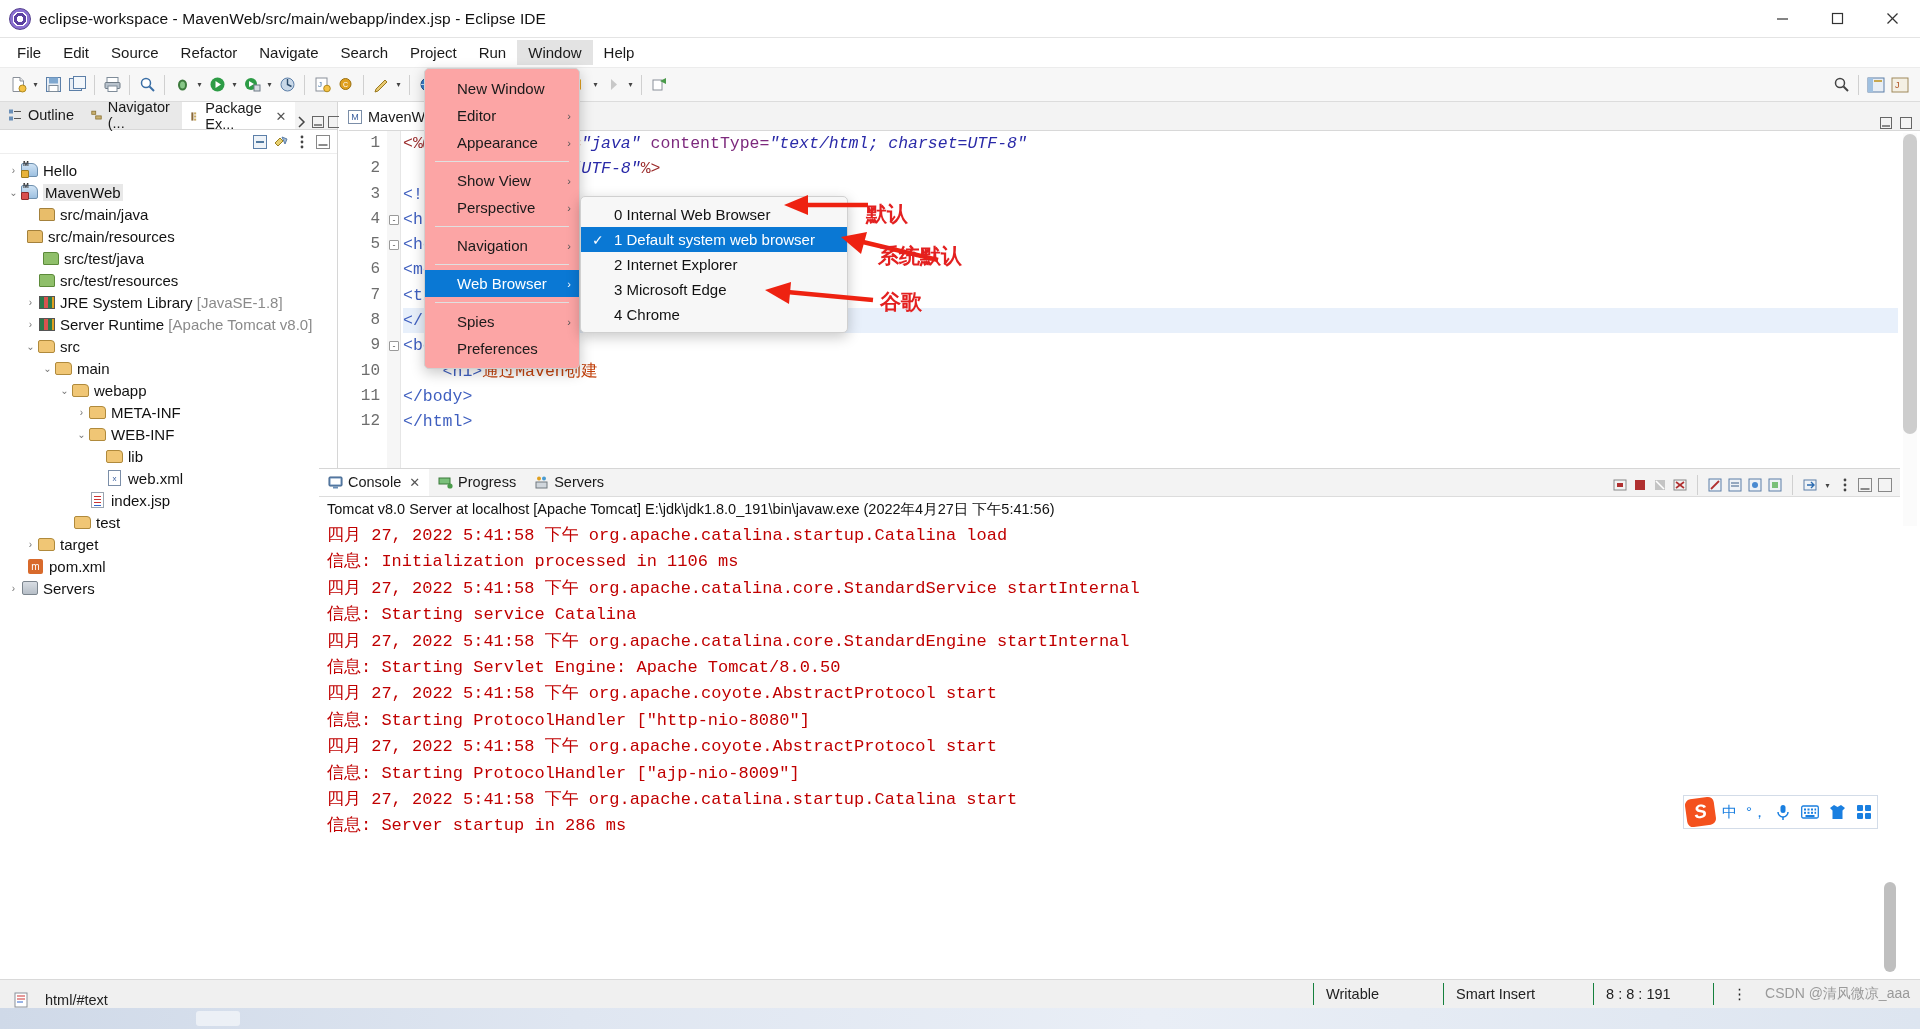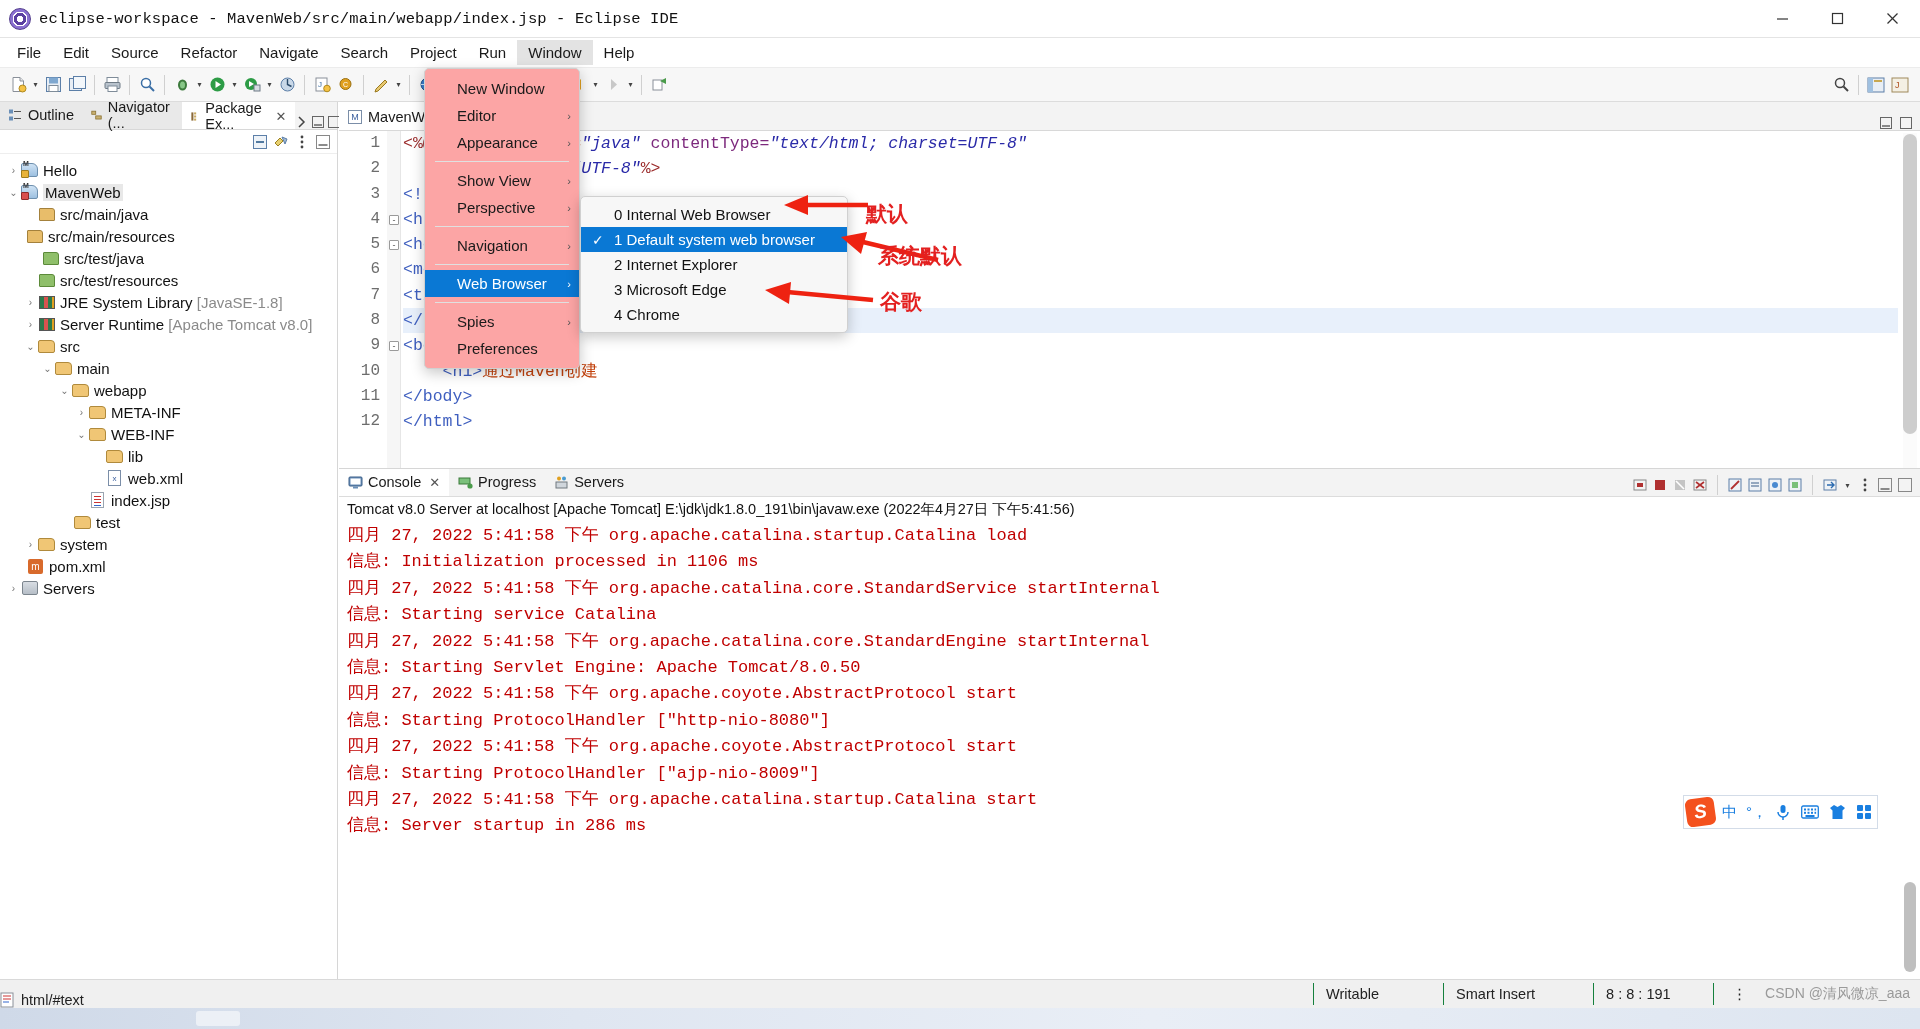--- a/index.html
+++ b/index.html
@@ -20,21 +20,21 @@
     border-bottom:1px solid #e4e4e4;
   }
   .titlebar .app-icon {
     width:22px;height:22px;margin-left:9px;margin-right:8px;
     border-radius:50%;
     background:
       radial-gradient(circle at 50% 50%, #ffffff 0 22%, #5b3fa0 23% 44%, #ffffff 45% 52%, #8a6fd0 53% 78%, #4a3080 79% 100%);
     border:1px solid #55408f;
     flex:none;
   }
-  .titlebar .title { font-size:15.5px; color:#111; letter-spacing:.1px;font-family:Liberation Mono, monospace; }
+  .titlebar .title { font-size:15.5px; color:#111; letter-spacing:.1px; }
   .winbtns { margin-left:auto; display:flex; height:38px; }
   .winbtn { width:55px; height:38px; display:flex; align-items:center; justify-content:center; color:#333; font-size:15px; }
   .winbtn svg { display:block; }
 
   
   .menubar {
     position:absolute; top:38px; left:0; width:1920px; height:30px;
     background:#ffffff; display:flex; align-items:center; padding-left:6px;
     border-bottom:1px solid #ececec;
   }
@@ -105,39 +105,39 @@
   .tok-tag { color:#3f5fbf; }
   .tok-dir { color:#9b2b2b; }
   .tok-attr { color:#7d2a7d; }
   .tok-val { color:#2a2aa8; font-style:italic; }
   .tok-pl  { color:#c2410c; }
   .vscroll { position:absolute; right:3px; top:2px; width:14px; bottom:20px; background:#fbfbfb; }
   .vthumb { position:absolute; right:3px; width:14px; background:#cdcdcd; border-radius:7px; }
   .hscroll-ed { position:absolute; left:48px; right:22px; bottom:0; height:16px; background:#f4f4f4; border-top:1px solid #e4e4e4; }
 
   
-  .console { position:absolute; top:468px; left:339px; width:1581px; height:540px; background:#fff; border-top:1px solid #d6d6d6; }
+  .console { position:absolute; top:468px; left:319px; width:1581px; height:540px; background:#fff; border-top:1px solid #d6d6d6; }
   .ctabs { height:28px; background:#f3f3f3; display:flex; align-items:flex-end; border-bottom:1px solid #dcdcdc; }
   .ctab { display:flex; align-items:center; gap:5px; padding:4px 9px 5px 9px; height:27px; font-size:14.5px; }
   .ctab.active { background:#fff; }
   .ctab .xmark { font-size:13px; color:#555; margin-left:3px; }
   .ctabs-right { margin-left:auto; display:flex; align-items:center; gap:4px; padding-right:7px; }
   .cheader { padding:3px 8px 2px 8px; font-size:14.5px; color:#111; }
   .coutput { padding:2px 6px 0 8px; font-family:"Liberation Mono", monospace; font-size:17px; line-height:26.4px; color:#c00000; white-space:pre; overflow:hidden; height:410px; }
   .chscroll { position:absolute; left:0; bottom:0; height:18px; width:100%; background:#f4f4f4; border-top:1px solid #e6e6e6; }
   .chthumb { position:absolute; left:28px; top:3px; height:12px; width:140px; background:#c6c6c6; border-radius:6px; }
   .cvthumb { position:absolute; right:4px; bottom:36px; width:12px; height:90px; background:#bfbfbf; border-radius:6px; }
 
   
   .statusbar {
     position:absolute; left:0; bottom:21px; width:1920px; height:29px;
     background:#f0f0f0; border-top:1px solid #d9d9d9;
     display:flex; align-items:center; font-size:14.5px; color:#222;
   }
-  .sb-left { display:flex; align-items:center; gap:6px; padding-left:0;margin-top:12px; }
+  .sb-left { display:flex; align-items:center; gap:16px; padding-left:14px;margin-top:12px; }
   .sb-cell { padding:0 12px; height:22px; display:flex; align-items:center; border-left:1px solid #15803d; }
   .sb-right { margin-left:auto; display:flex; align-items:center; padding-right:10px; color:#9a9a9a; font-size:14px; }
   .taskbar { position:absolute; left:0; bottom:0; width:1920px; height:21px;
     background:linear-gradient(90deg,#cfd9e8,#dfe6f1 30%,#e9eef6 60%,#dde5f0); }
   .taskbar .tbx { position:absolute; top:3px; height:15px; border-radius:3px; background:rgba(255,255,255,.55); }
 
   
   .menu-pop {
     position:absolute; top:68px; left:424px; width:156px;
     background:#fca5a5; border:1px solid #d0d0d0; border-radius:5px;
@@ -561,21 +561,21 @@
           <span class="ticon">
             <span class="ic-folder"></span>
           </span>
           <span class="tlabel">test</span>
         </div>
         <div class="trow" style="padding-left: 24px;">
           <span class="arrow">›</span>
           <span class="ticon">
             <span class="ic-folder"></span>
           </span>
-          <span class="tlabel">system</span>
+          <span class="tlabel">target</span>
         </div>
         <div class="trow" style="padding-left: 13px;">
           <span class="arrow"></span>
           <span class="ticon">
             <span class="ic-pom"></span>
           </span>
           <span class="tlabel">pom.xml</span>
         </div>
         <div class="trow" style="padding-left: 7px;">
           <span class="arrow">›</span>

